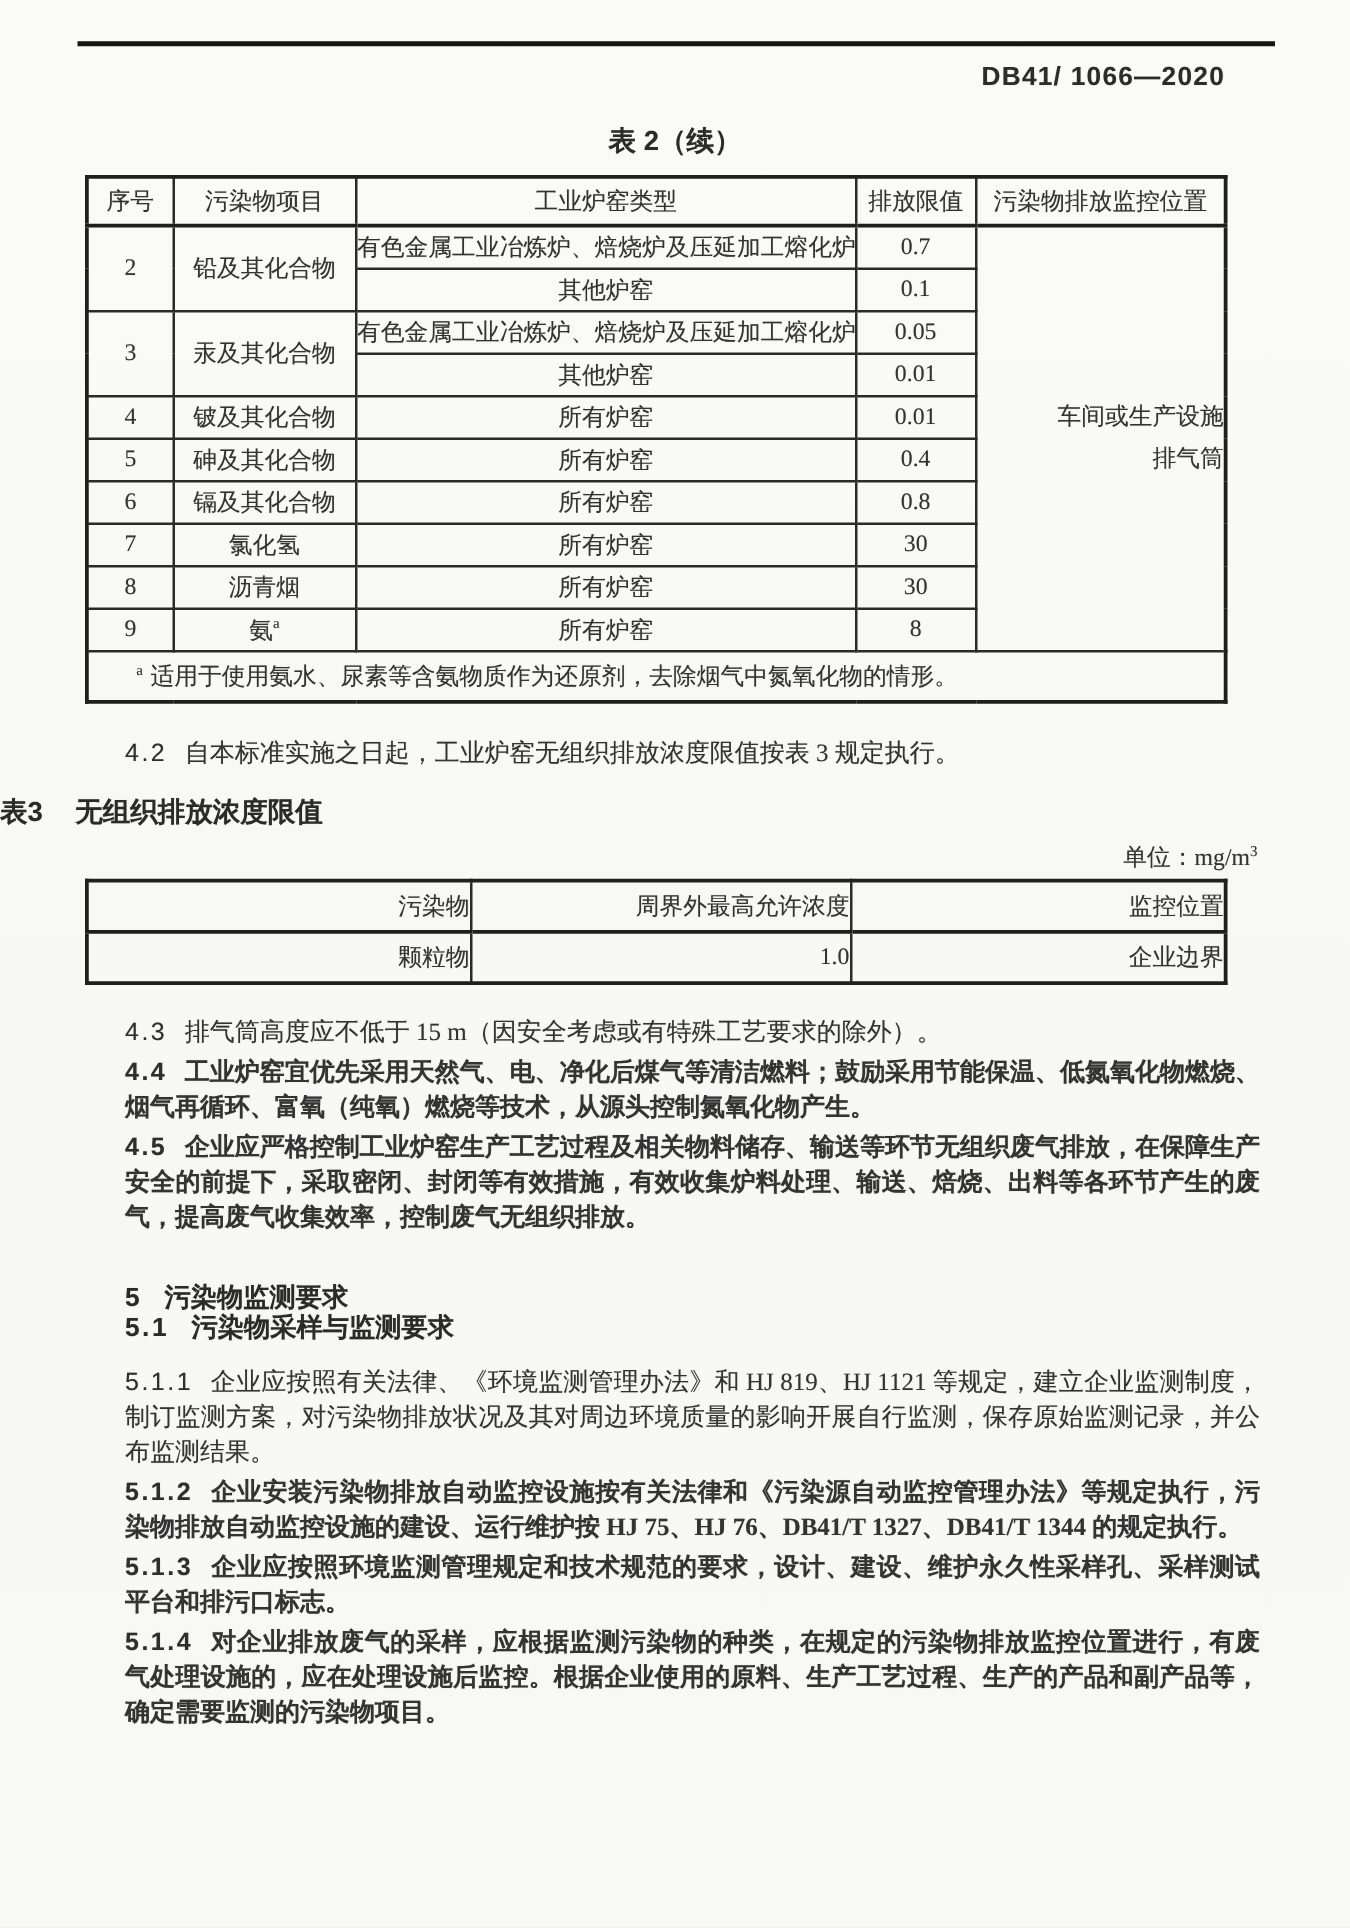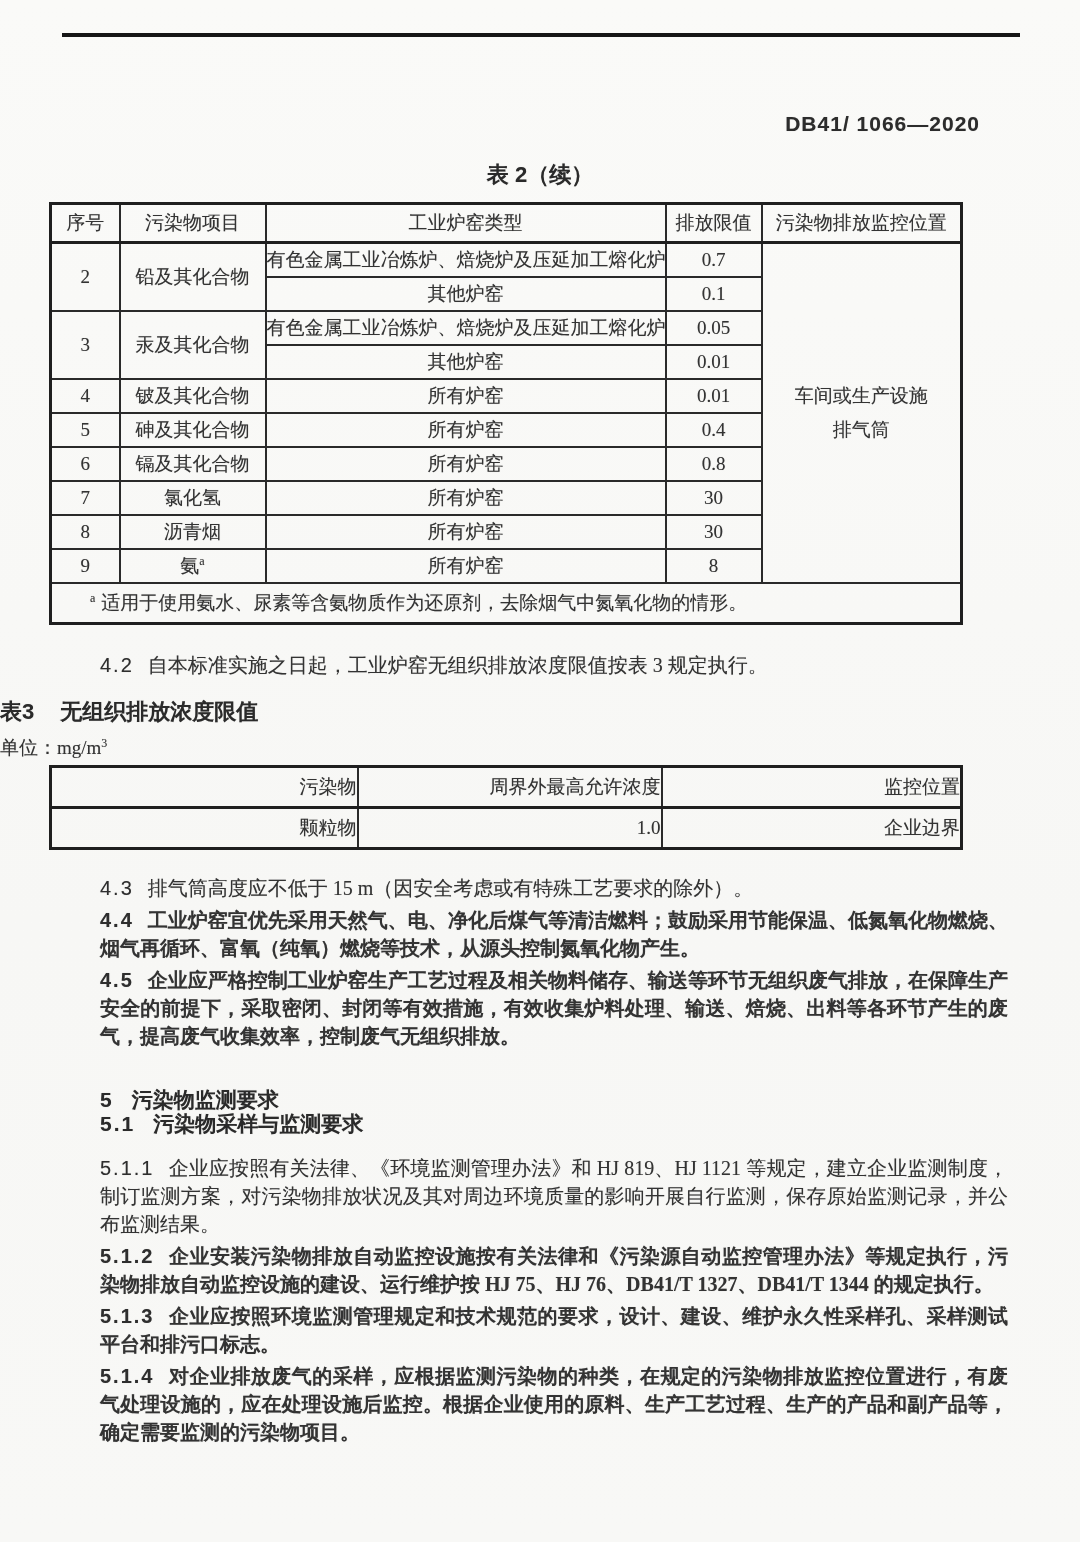--- a/index.html
+++ b/index.html
@@ -7,21 +7,21 @@
 
   .page {
     position: relative;
     width: 1080px;
     height: 1542px;
     margin: 0 auto;
     background: linear-gradient(180deg, #fafaf8 0%, #f7f7f5 60%, #f8f8f6 100%);
     font-family: "Liberation Serif", "DejaVu Serif", serif;
     color: #333333;
     box-sizing: border-box;
-    padding-top: 112px;
+    padding-top: 50px;
     overflow: hidden;
     text-shadow: 0 0 0.7px rgba(40,40,40,0.35);
   }
 
   .top-rule {
     position: absolute;
     left: 62px;
     top: 33px;
     width: 958px;
     height: 4px;
@@ -45,39 +45,39 @@
     text-align: center;
     font-family: "Liberation Sans", "DejaVu Sans", sans-serif;
     font-size: 22px;
     font-weight: 700;
     color: #2a2a2a;
   }
 
   table {
     border-collapse: collapse;
     table-layout: fixed;
-    margin-left: 49px;
+    margin-left: 68px;
     width: 911px;
     color: #333;
     border-radius: 15px;
   }
   .t2 { margin-top: 14px; border: 3px solid #1f1f1f; }
   .t2 th, .t2 td {
     border: 2px solid #2a2a2a;
     text-align: center;
     vertical-align: middle;
     padding: 0;
     font-size: 19px;
     font-weight: 400;
     white-space: nowrap;
     overflow: hidden;
   }
   .t2 thead th { height: 36px; border-bottom: 3px solid #1f1f1f; }
   .t2 tbody td { height: 32px; }
-  .t2 .loc { line-height: 34px; }
+  .t2 .loc { line-height: 34px; text-align: right; }
   .t2 tr.footnote td {
     height: 38px;
     text-align: left;
     padding-left: 38px;
     font-size: 19px;
     border-top: 2px solid #2a2a2a;
     white-space: normal;
   }
   sup { font-size: 12px; line-height: 0; }
   .fn-sup { margin-right: 6px; }
@@ -107,20 +107,21 @@
     font-family: Liberation Sans, sans-serif;
     font-size: 22px;
     font-weight: 700;
     color: #2a2a2a;
   }
   .t3-title .t3-label { margin-right: 26px; }
 
   .unit-line {
     margin-top: 10px;
     height: 22px;
+    text-align: right;
     padding-right: 74px;
     font-size: 19px;
     color: #333;
   }
 
   .t3 { margin-top: 8px; border: 3px solid #1f1f1f; }
   .t3 th, .t3 td {
     border: 2px solid #2a2a2a;
     text-align: right;
     vertical-align: middle;

